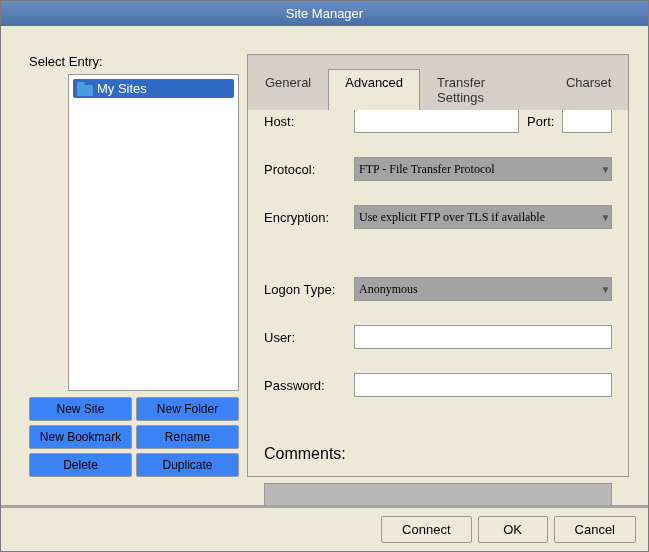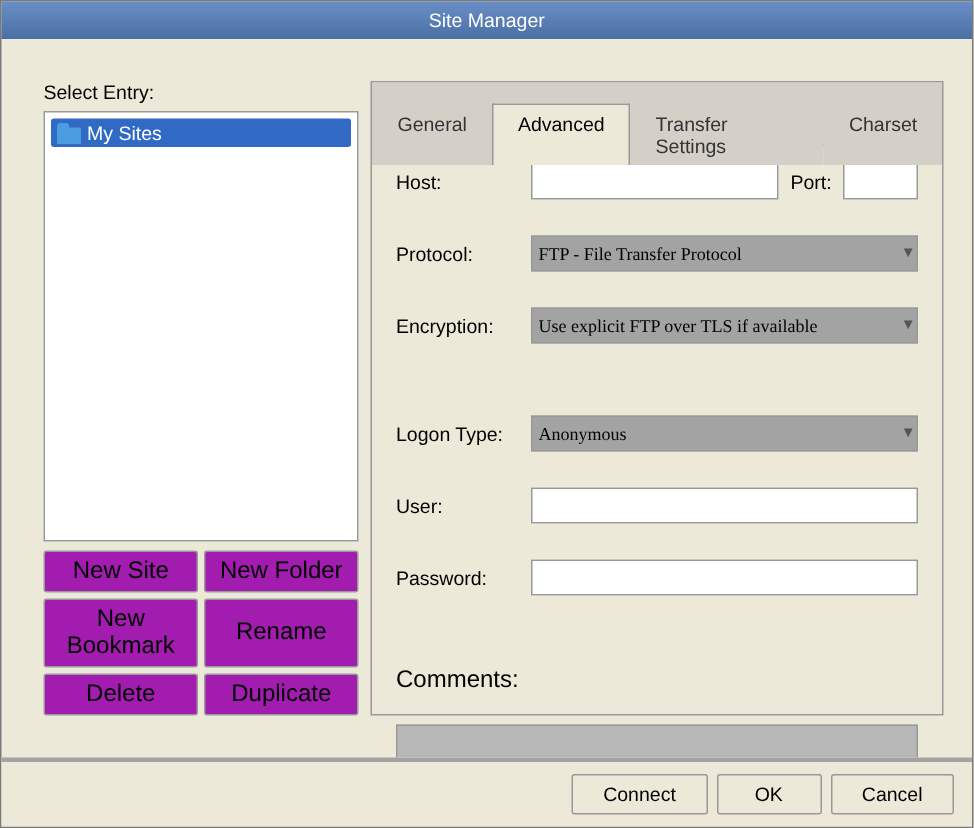--- a/index.html
+++ b/index.html
@@ -49,20 +49,21 @@
       font-size: 13px;
       margin-bottom: 5px;
       color: #000;
     }
     .tree-area {
       flex: 1;
       background: white;
       border: 1px solid #999;
       padding: 4px;
       overflow-y: auto;
+      margin-left: 39px;
     }
     .tree-item {
       display: flex;
       align-items: center;
       gap: 4px;
       padding: 2px 4px;
       cursor: pointer;
       background: #316ac5;
       color: white;
       border-radius: 2px;
@@ -94,25 +95,25 @@
       border-radius: 2px 2px 0 0;
     }
     .button-grid {
       display: grid;
       grid-template-columns: 1fr 1fr;
       gap: 4px;
       margin-top: 6px;
     }
     .btn {
       padding: 4px 8px;
-      background: #a21caf;
+      background: #3b82f6;
       border: 1px solid #999;
       border-radius: 2px;
       cursor: pointer;
-      font-size: 16px;
+      font-size: 12px;
       text-align: center;
       color: #000;
       font-family: inherit;
     }
     .btn:disabled { color: #999; cursor: default; }
     .right-panel {
       flex: 1;
       display: flex;
       flex-direction: column;
       border: 1px solid #999;

